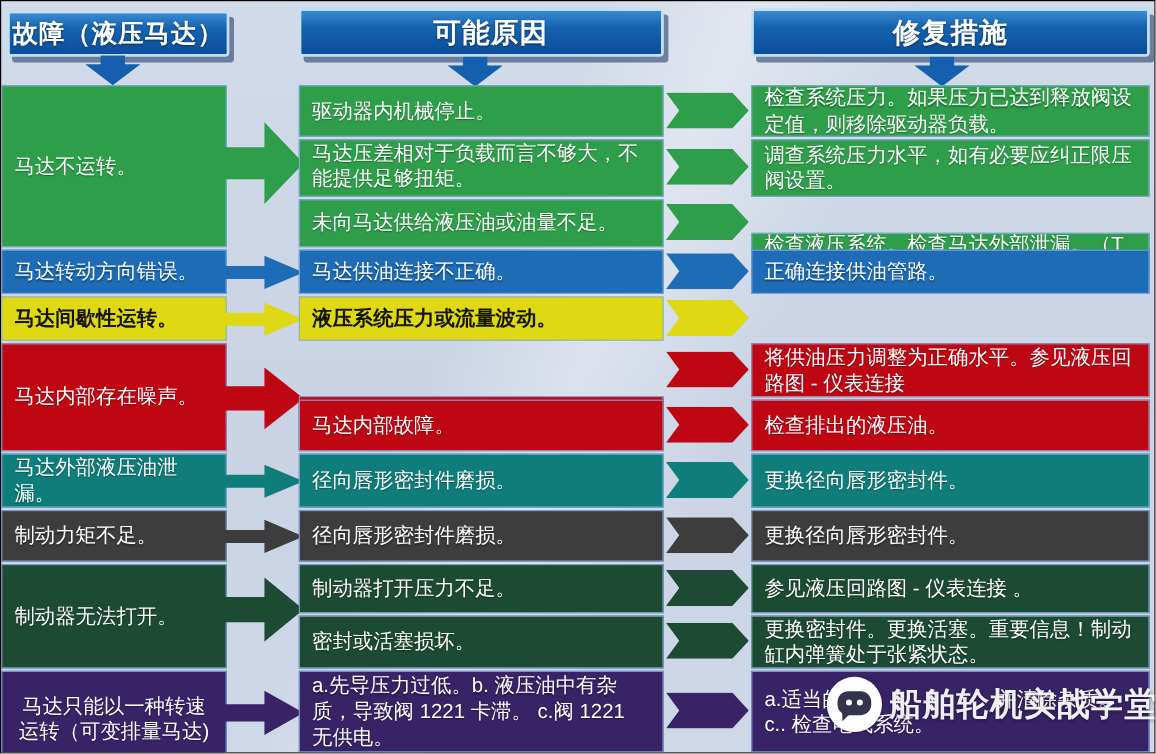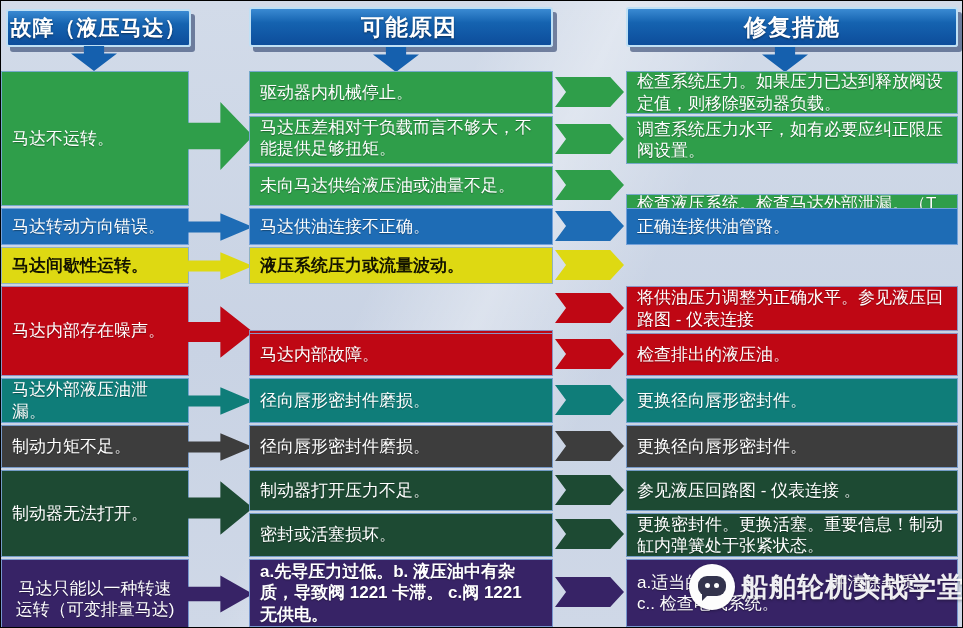--- a/index.html
+++ b/index.html
@@ -152,21 +152,21 @@
     </div>
   <div class="cell col-cause" style="top: 424px; height: 43px; background-color: rgb(61, 61, 61);">
       <span>径向唇形密封件磨损。</span>
     </div>
   <div class="cell col-cause" style="top: 469px; height: 41px; background-color: rgb(29, 74, 51);">
       <span>制动器打开压力不足。</span>
     </div>
   <div class="cell col-cause" style="top: 512px; height: 44px; background-color: rgb(29, 74, 51);">
       <span>密封或活塞损坏。</span>
     </div>
-  <div class="cell col-cause" style="top: 558px; height: 68px; background-color: rgb(55, 35, 102); font-weight: bold;">
+  <div class="cell col-cause" style="top: 558px; height: 68px; background-color: rgb(55, 35, 102);">
       <span>a.先导压力过低。b. 液压油中有杂质，导致阀 1221 卡滞。 c.阀 1221 无供电。</span>
     </div>
 
   <div class="chev" style="top: 76px; background-color: rgb(47, 158, 74);"></div>
   <div class="chev" style="top: 123px; background-color: rgb(47, 158, 74);"></div>
   <div class="chev" style="top: 169px; background-color: rgb(47, 158, 74);"></div>
   <div class="chev" style="top: 210px; background-color: rgb(30, 108, 181);"></div>
   <div class="chev" style="top: 249px; background-color: rgb(222, 217, 18);"></div>
   <div class="chev" style="top: 292px; background-color: rgb(191, 7, 20);"></div>
   <div class="chev" style="top: 338px; background-color: rgb(191, 7, 20);"></div>

